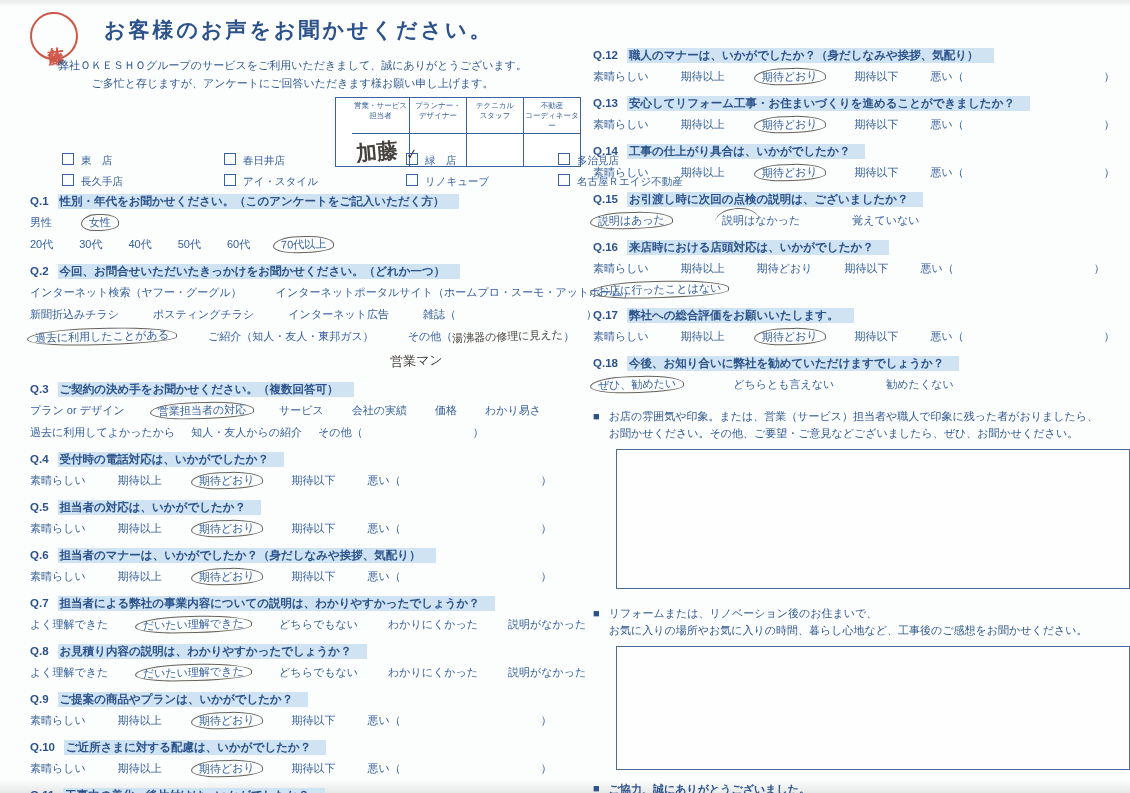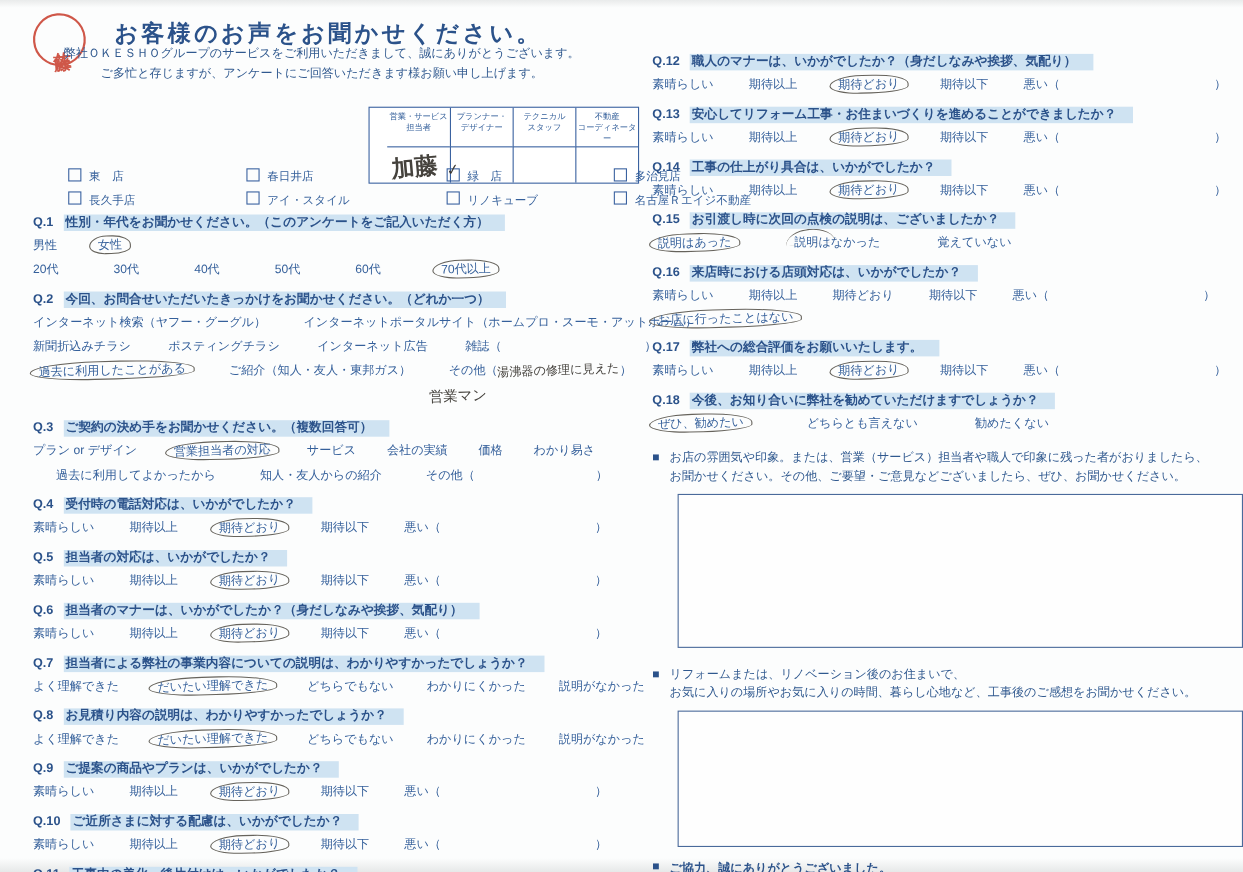--- a/index.html
+++ b/index.html
@@ -13,21 +13,21 @@
     position:absolute;left:30px;top:12px;width:44px;height:44px;
     border:2.5px solid #cc4a3a;border-radius:50%;color:#cc4a3a;
     display:flex;align-items:center;justify-content:center;
     writing-mode:vertical-rl;font-size:16px;font-weight:bold;line-height:1;
     transform:rotate(-5deg);opacity:.92;letter-spacing:2px;
   }
   .page-title{
     position:absolute;left:104px;top:16px;font-size:21px;font-weight:bold;
     letter-spacing:3px;color:#2b528a;white-space:nowrap;text-align:center;
   }
-  .intro{position:absolute;left:20px;top:40px;width:545px;text-align:center;
+  .intro{position:absolute;left:20px;top:56px;width:545px;text-align:center;
     font-size:11px;line-height:1.65;color:#30598f;}
   .staff-table{position:absolute;left:335px;top:97px;width:228px;border:1.2px solid #3a62a0;background:#fff;padding-left:16px;}
   .st-row{display:grid;grid-template-columns:1fr 1fr 1fr 1fr;}
   .st-h{font-size:7.5px;text-align:center;padding:3px 0;line-height:1.3;border-left:1px solid #3a62a0;color:#35609b;}
   .st-c{height:32px;border-left:1px solid #3a62a0;border-top:1px solid #3a62a0;position:relative;}
   .st-row .st-h:first-child,.st-row .st-c:first-child{border-left:none;}
   .hand{font-family:"DejaVu Sans",sans-serif;color:#45423d;display:inline-block;transform:rotate(-2deg);}
   .hand.big{font-size:21px;font-weight:bold;transform:rotate(-5deg);position:absolute;left:4px;top:4px;white-space:nowrap;}
   .stores{position:absolute;left:62px;top:152px;display:grid;
     grid-template-columns:162px 182px 152px auto;row-gap:5px;font-size:10.5px;color:#35609b;}
@@ -95,21 +95,21 @@
     <span class="store"><span class="cb"></span><span class="store-label">名古屋Ｒエイジ不動産</span></span>
   </div>
 
 <div class="col left" id="left-col">
     <div class="question">
       <div class="q-title"><span class="q-id">Q.1</span><span class="hl">性別・年代をお聞かせください。（このアンケートをご記入いただく方）</span></div>
       <div class="opt-row" style="column-gap: 32px;">
         <span class="opt">男性</span>
         <span class="opt circled">女性</span>
       </div>
-      <div class="opt-row" style="column-gap: 50px; text-align: right;">
+      <div class="opt-row" style="column-gap: 26px; text-align: right;">
         <span class="opt">20代</span>
         <span class="opt">30代</span>
         <span class="opt">40代</span>
         <span class="opt">50代</span>
         <span class="opt">60代</span>
         <span class="opt circled">70代以上</span>
       </div>
     </div>
     <div class="question"><div class="q-title"><span class="q-id">Q.2</span><span class="hl">今回、お問合せいただいたきっかけをお聞かせください。（どれか一つ）</span></div><div class="opt-row" style="column-gap: 34px;">
         <span class="opt">インターネット検索（ヤフー・グーグル）</span>
@@ -127,21 +127,21 @@
     <div class="question">
       <div class="q-title"><span class="q-id">Q.3</span><span class="hl">ご契約の決め手をお聞かせください。（複数回答可）</span></div>
       <div class="opt-row" style="column-gap: 28px;">
         <span class="opt">プラン or デザイン</span>
         <span class="opt circled">営業担当者の対応</span>
         <span class="opt">サービス</span>
         <span class="opt">会社の実績</span>
         <span class="opt">価格</span>
         <span class="opt">わかり易さ</span>
       </div>
-      <div class="opt-row" style="column-gap: 40px; margin-left: 21px;">
+      <div class="opt-row" style="column-gap: 16px;">
         <span class="opt">過去に利用してよかったから</span>
         <span class="opt">知人・友人からの紹介</span>
         <span class="opt">その他（<span style="display: inline-block; width: 110px;"></span>）</span>
       </div>
     </div>
     <div class="question">
       <div class="q-title"><span class="q-id">Q.4</span><span class="hl">受付時の電話対応は、いかがでしたか？</span></div>
       <div class="opt-row" style="column-gap: 32px;">
         <span class="opt">素晴らしい</span>
         <span class="opt">期待以上</span>

